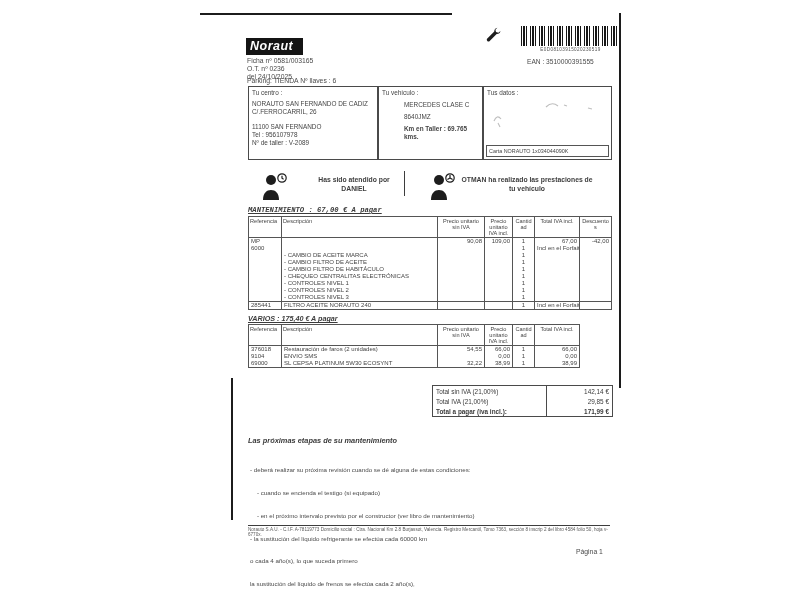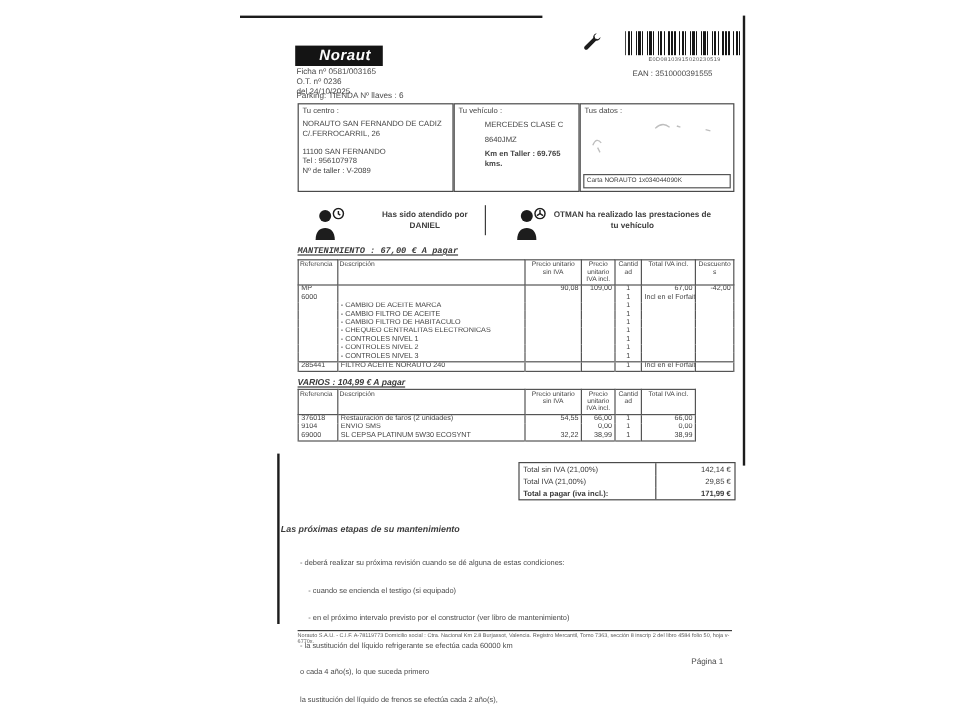--- a/index.html
+++ b/index.html
@@ -6,21 +6,21 @@
   html, body { width: 800px; height: 600px; background: #ffffff; overflow: hidden; }
   body { font-family: "Liberation Sans", sans-serif; color: #3a3a3a; position: relative; }
   .abs { position: absolute; }
 
   
   .edge { background: #1c1c1c; }
 
   
   .logo { left: 246px; top: 38px; background: #141414; color: #fdfdfd;
           font-weight: bold; font-style: italic; font-size: 12.5px;
-          padding: 1px 10px 2px 20px; letter-spacing: .5px; }
+          padding: 1px 10px 2px 4px; letter-spacing: .5px; }
 
   .meta { left: 247px; top: 57px; font-size: 6.8px; line-height: 8px; color: #4a4a4a; }
   .parking { left: 247px; top: 77px; font-size: 6.8px; color: #4a4a4a; }
 
   .wrench { left: 484px; top: 27px; width: 18px; height: 18px; }
 
   .barcode { left: 521px; top: 26px; width: 97px; height: 20px;
              background: repeating-linear-gradient(90deg,
                #161616 0 1px, transparent 1px 2px,
                #161616 2px 4px, transparent 4px 5px,
@@ -64,21 +64,21 @@
   .ctr { text-align: center; }
   .forf { font-size: 5.2px; }
 
   
   .tot { left: 432px; top: 385px; width: 181px; border: 1px solid #4a4a4a; }
   .tot .row { display: flex; height: 10px; align-items: center; }
   .tot .lbl { width: 114px; padding-left: 3px; font-size: 6.4px; border-right: 1px solid #4a4a4a; height: 100%; display:flex; align-items:center; }
   .tot .val { flex: 1; text-align: right; padding-right: 3px; font-size: 6.4px; }
 
   
-  .steps-title { left: 234px; top: 436px; font-size: 7.4px; font-weight: bold; font-style: italic; color: #3b3b3b; }
+  .steps-title { left: 248px; top: 436px; font-size: 7.4px; font-weight: bold; font-style: italic; color: #3b3b3b; }
   .steps { left: 250px; top: 451px; font-size: 6.2px; line-height: 7.6px;
            white-space: pre; color: #4a4a4a; }
 
   
   .legal { left: 248px; top: 525px; width: 362px; border-top: 1px solid #3d3d3d;
            padding-top: 1px; font-size: 4.6px; line-height: 5px; color: #5a5a5a; }
   .pagenum { left: 576px; top: 548px; font-size: 6.8px; color: #4a4a4a; }
 
   svg .ink { fill: #1d1d1d; }
   svg .stroke { fill: none; stroke: #1d1d1d; stroke-width: 1.2; }
@@ -268,21 +268,21 @@
         <td>FILTRO ACEITE NORAUTO 240</td>
         <td></td>
         <td></td>
         <td class="ctr">1</td>
         <td class="forf">Incl en el Forfait</td>
         <td></td>
       </tr>
     </tbody>
   </table>
 
-  <div class="abs sec-title" style="left:248px; top:314px;">VARIOS : 104,99 € A pagar</div>
+  <div class="abs sec-title" style="left:248px; top:314px;">VARIOS : 175,40 € A pagar</div>
 
   <table class="t abs" style="left:248px; top:324px; width:331px;">
     <colgroup>
         <col style="width:33px;">
         <col style="width:156px;">
         <col style="width:47px;">
         <col style="width:28px;">
         <col style="width:22px;">
         <col style="width:45px;">
       </colgroup>

